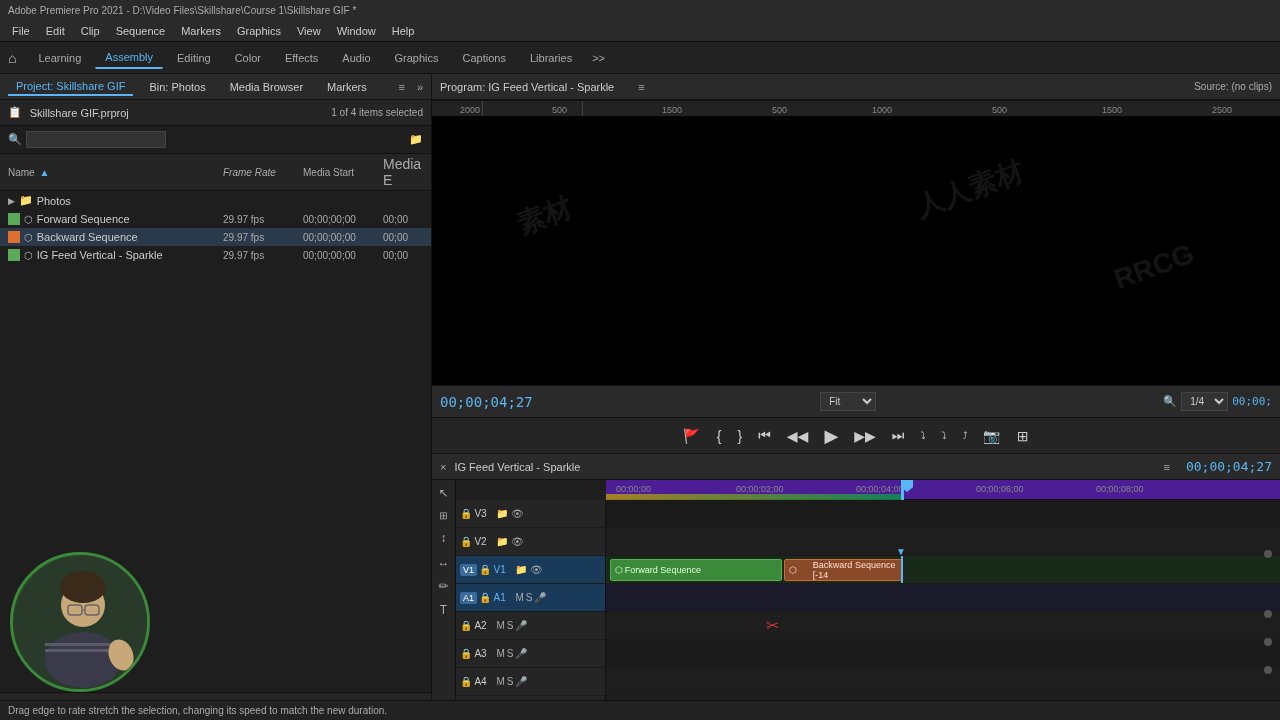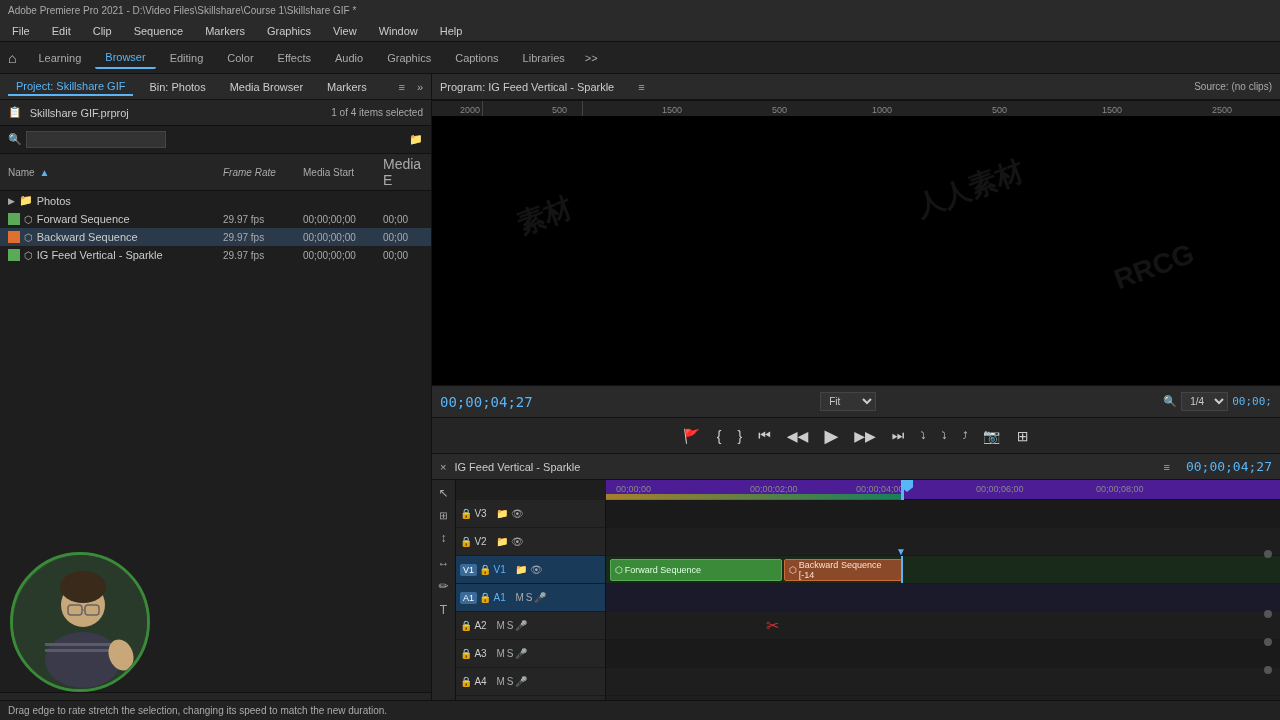--- a/index.html
+++ b/index.html
@@ -2,21 +2,21 @@
 <html><head>
   <meta charset="utf-8">
   <style>
     * { margin: 0; padding: 0; box-sizing: border-box; }
     body { background: #1a1a1a; color: #ccc; font-family: Arial, sans-serif; font-size: 11px; width: 1280px; height: 720px; overflow: hidden; }
 
     
     #title-bar { background: #2a2a2a; height: 20px; display: flex; align-items: center; padding: 0 8px; font-size: 10px; color: #aaa; }
 
     
-    #menu-bar { background: #2a2a2a; height: 22px; display: flex; align-items: center; padding: 0 4px; border-bottom: 1px solid #111; gap: 6px; }
+    #menu-bar { background: #2a2a2a; height: 22px; display: flex; align-items: center; padding: 0 4px; border-bottom: 1px solid #111; }
     #menu-bar span { padding: 0 8px; cursor: pointer; color: #ccc; font-size: 11px; }
 
     
     #workspace-bar { background: #222; height: 32px; display: flex; align-items: center; padding: 0 8px; border-bottom: 1px solid #111; gap: 4px; }
     .ws-item { padding: 4px 10px; color: #aaa; cursor: pointer; font-size: 11px; border-radius: 2px; }
     .ws-item.active { color: #59b5f5; border-bottom: 2px solid #59b5f5; }
     .ws-home { color: #ccc; font-size: 14px; margin-right: 8px; }
     .ws-more { color: #aaa; padding: 4px 6px; cursor: pointer; }
 
     
@@ -154,21 +154,21 @@
   <span>Markers</span>
   <span>Graphics</span>
   <span>View</span>
   <span>Window</span>
   <span>Help</span>
 </div>
 
 <div id="workspace-bar">
   <span class="ws-home">⌂</span>
   <span class="ws-item">Learning</span>
-  <span class="ws-item active">Browser</span>
+  <span class="ws-item active">Assembly</span>
   <span class="ws-item">Editing</span>
   <span class="ws-item">Color</span>
   <span class="ws-item">Effects</span>
   <span class="ws-item">Audio</span>
   <span class="ws-item">Graphics</span>
   <span class="ws-item">Captions</span>
   <span class="ws-item">Libraries</span>
   <span class="ws-more">&gt;&gt;</span>
 </div>
 
@@ -361,21 +361,21 @@
           <span class="tl-tool">↕</span>
           <span class="tl-tool">↔</span>
           <span class="tl-tool">✏</span>
           <span class="tl-tool">T</span>
         </div>
 
         <div id="timeline-tracks-area">
 
           <div id="timeline-ruler" style="height:20px; background:#4c1d95; border-bottom:1px solid #111; position:relative; margin-left:150px;">
             <span class="ruler-label" style="left:10px;">00;00;00</span>
-            <span class="ruler-label" style="left:144px;">00;00;02;00</span>
+            <span class="ruler-label" style="left:130px;">00;00;02;00</span>
             <span class="ruler-label" style="left:250px;">00;00;04;00</span>
             <span class="ruler-label" style="left:370px;">00;00;06;00</span>
             <span class="ruler-label" style="left:490px;">00;00;08;00</span>
 
             <div style="position:absolute; top:14px; left:0; width:295px; height:6px; background:linear-gradient(to right, #ccaa00, #00aa44); opacity:0.7;"></div>
 
             <div style="position:absolute; top:0; left:295px; width:3px; height:20px; background:#59b5f5;"></div>
 
             <div style="position:absolute; top:0; left:295px; width:12px; height:12px; background:#59b5f5; clip-path:polygon(0 0, 100% 0, 100% 60%, 50% 100%, 0 60%);"></div>
           </div>
@@ -449,21 +449,21 @@
 
               <div class="track-row" style="background:#1a2a1a;">
 
                 <div class="clip green" style="left:4px; width:172px;">
                   <span>⬡</span>
                   <span style="margin-left:2px;">Forward Sequence</span>
                 </div>
 
                 <div class="clip orange" style="left:178px; width:118px;">
                   <span>⬡</span>
-                  <span style="margin-left:2px;">Backward Sequence [-14</span>
+                  <span style="margin-left:16px;">Backward Sequence [-14</span>
                 </div>
 
                 <div class="playhead" style="left:295px;"></div>
               </div>
 
               <div class="track-row dark" style="background:#1a1a2a;">
               </div>
 
               <div class="track-row">
                 <span class="scissors-icon" style="left:160px; top:4px;">✂</span>

